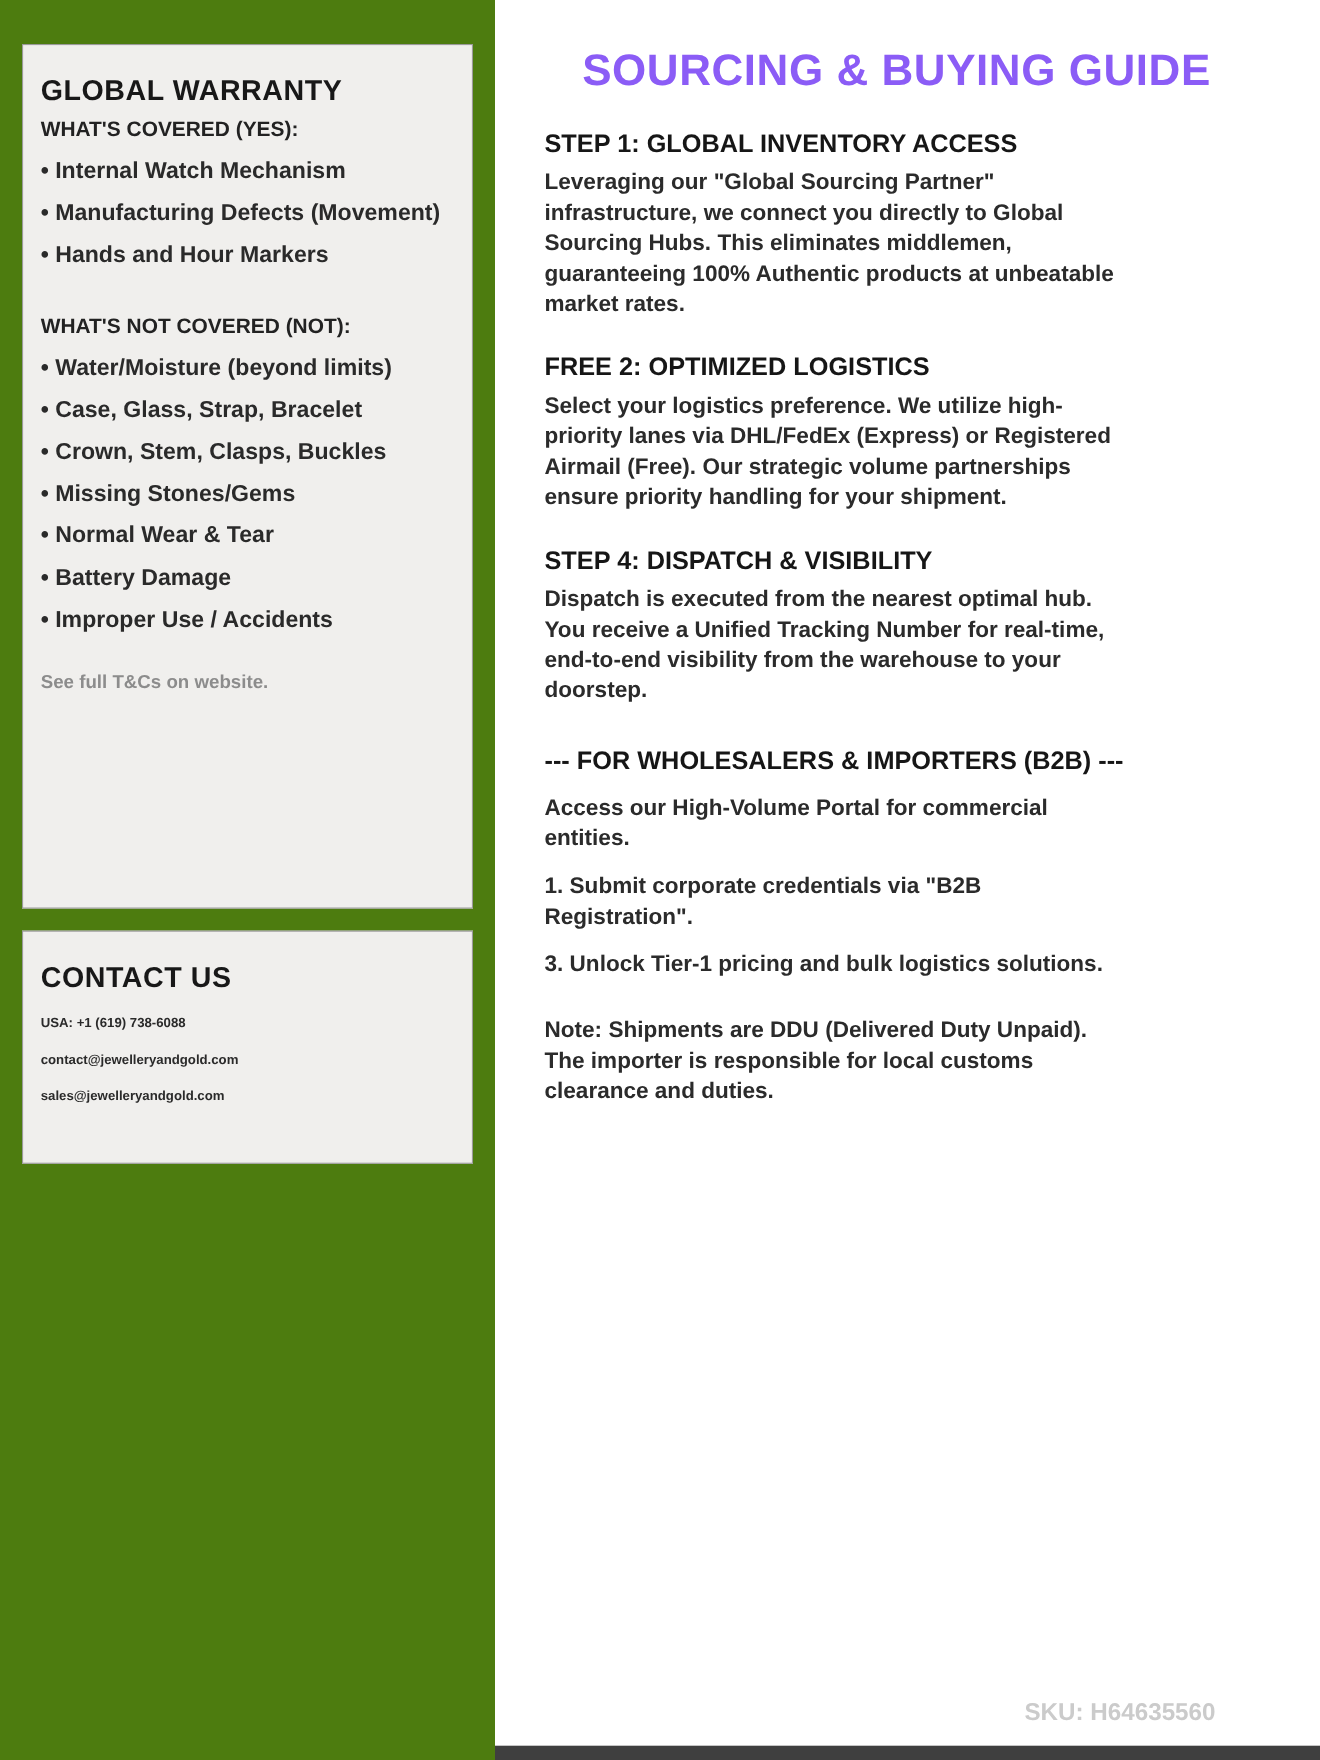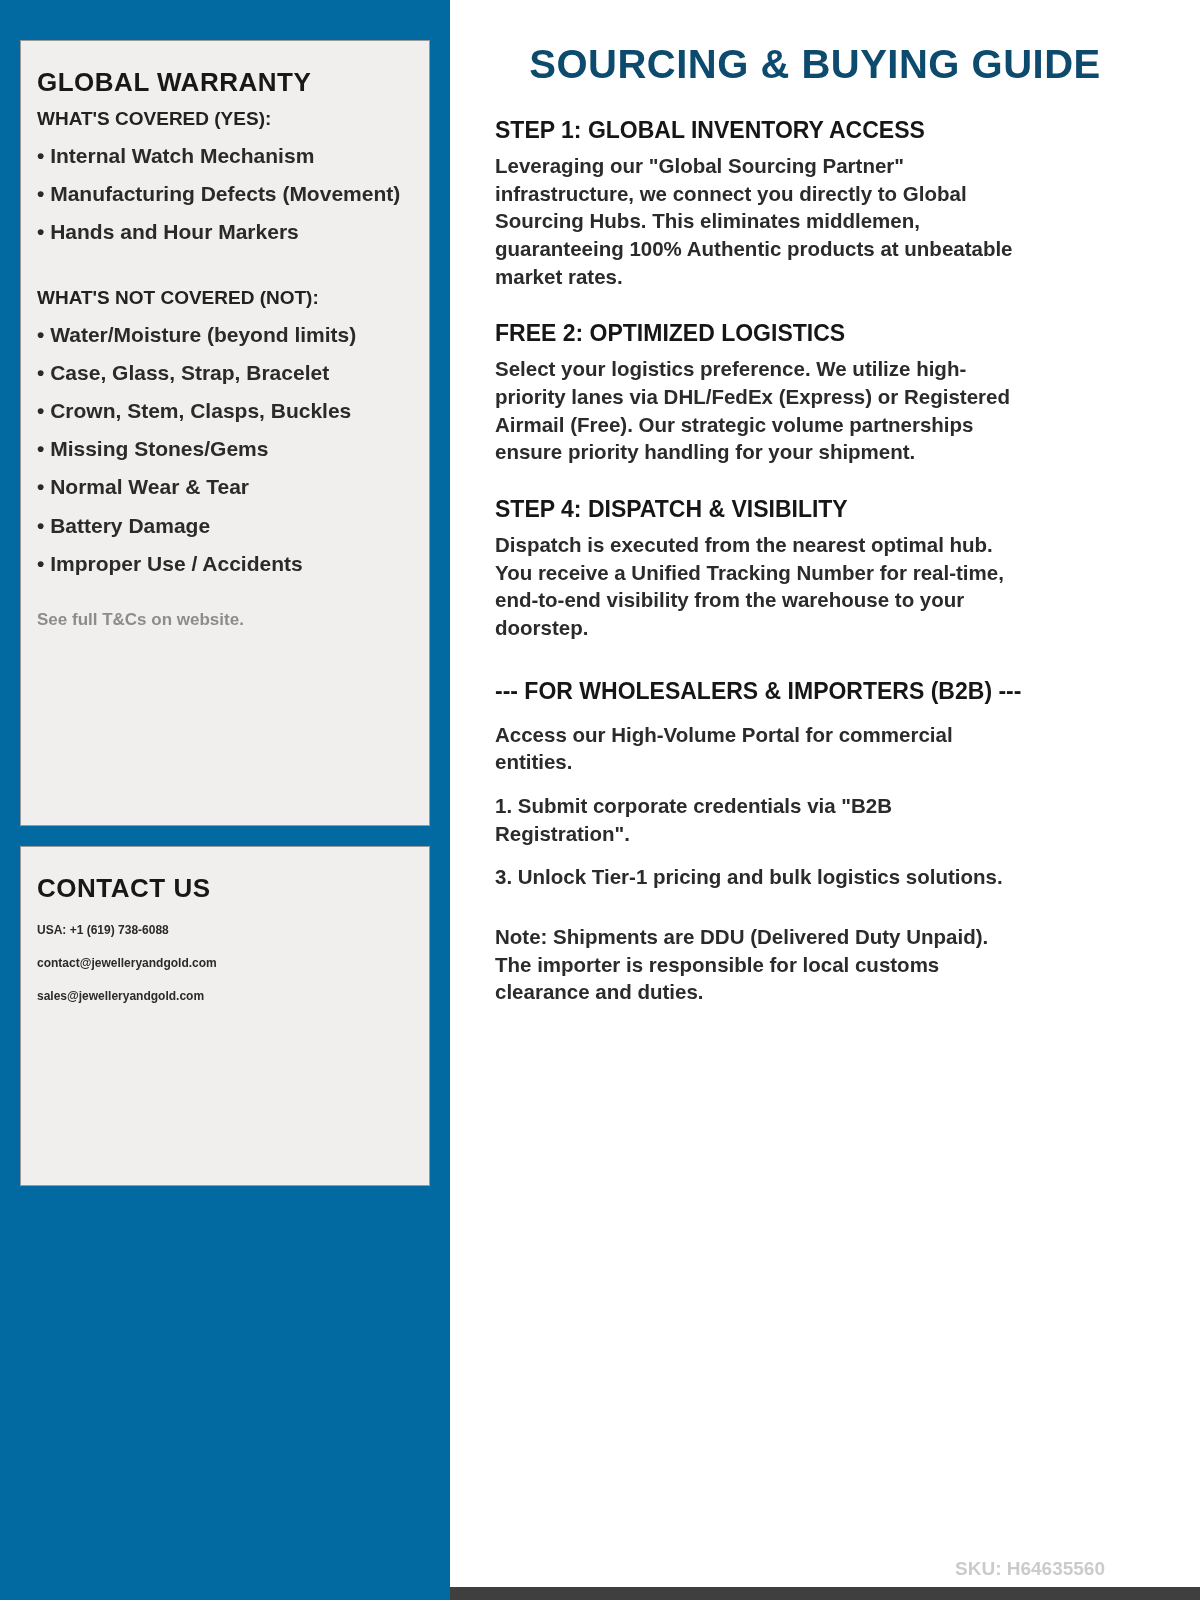--- a/index.html
+++ b/index.html
@@ -13,32 +13,32 @@
     color: #1f1f1f;
     overflow: hidden;
   }
 
   
   .sidebar {
     position: absolute;
     left: 0; top: 0;
     width: 450px;
     height: 1600px;
-    background: #0369a1;
+    background: #4d7c0f;
     padding: 40px 20px 0 20px;
   }
   .box {
     border: 1px solid #9a9a9a;
     background: #f0efed;
     padding: 26px 16px;
     margin-bottom: 20px;
   }
   .box-warranty { height: 786px; }
   .box-terms    { height: 340px; }
-  .box-contact  { height: 340px; }
+  .box-contact  { height: 212px; }
 
   .box h2 {
     margin: 0;
     font-size: 26px;
     font-weight: 800;
     letter-spacing: 0.5px;
     color: #181818;
   }
   .box h3 {
     margin: 10px 0 6px 0;
@@ -88,21 +88,21 @@
     width: 750px;
     height: 1600px;
     padding: 42px 65px 0 45px;
   }
   .main h1 {
     margin: 0 0 30px 0;
     font-size: 40px;
     font-weight: 800;
     letter-spacing: 0.5px;
     text-align: center;
-    color: #0c4a6e;
+    color: #8b5cf6;
   }
   .step h3, .b2b h3 {
     margin: 30px 0 8px 0;
     font-size: 23px;
     font-weight: 800;
     color: #161616;
   }
   .b2b h3 { margin-top: 36px; }
   .step p, .b2b p {
     margin: 0;
@@ -111,22 +111,22 @@
     font-weight: 700;
     line-height: 1.35;
     color: #2b2b2b;
   }
   .b2b p.b2b-item { margin-top: 16px; }
   .b2b p.b2b-note { margin-top: 32px; }
 
   .sku {
     position: absolute;
     right: 95px;
-    bottom: 20px;
-    font-size: 19px;
+    bottom: 30px;
+    font-size: 22px;
     font-weight: 700;
     color: #cbcbcb;
   }
   .bottom-bar {
     position: absolute;
     left: 450px;
     right: 0;
     bottom: 0;
     height: 13px;
     background: #3f3f3f;

